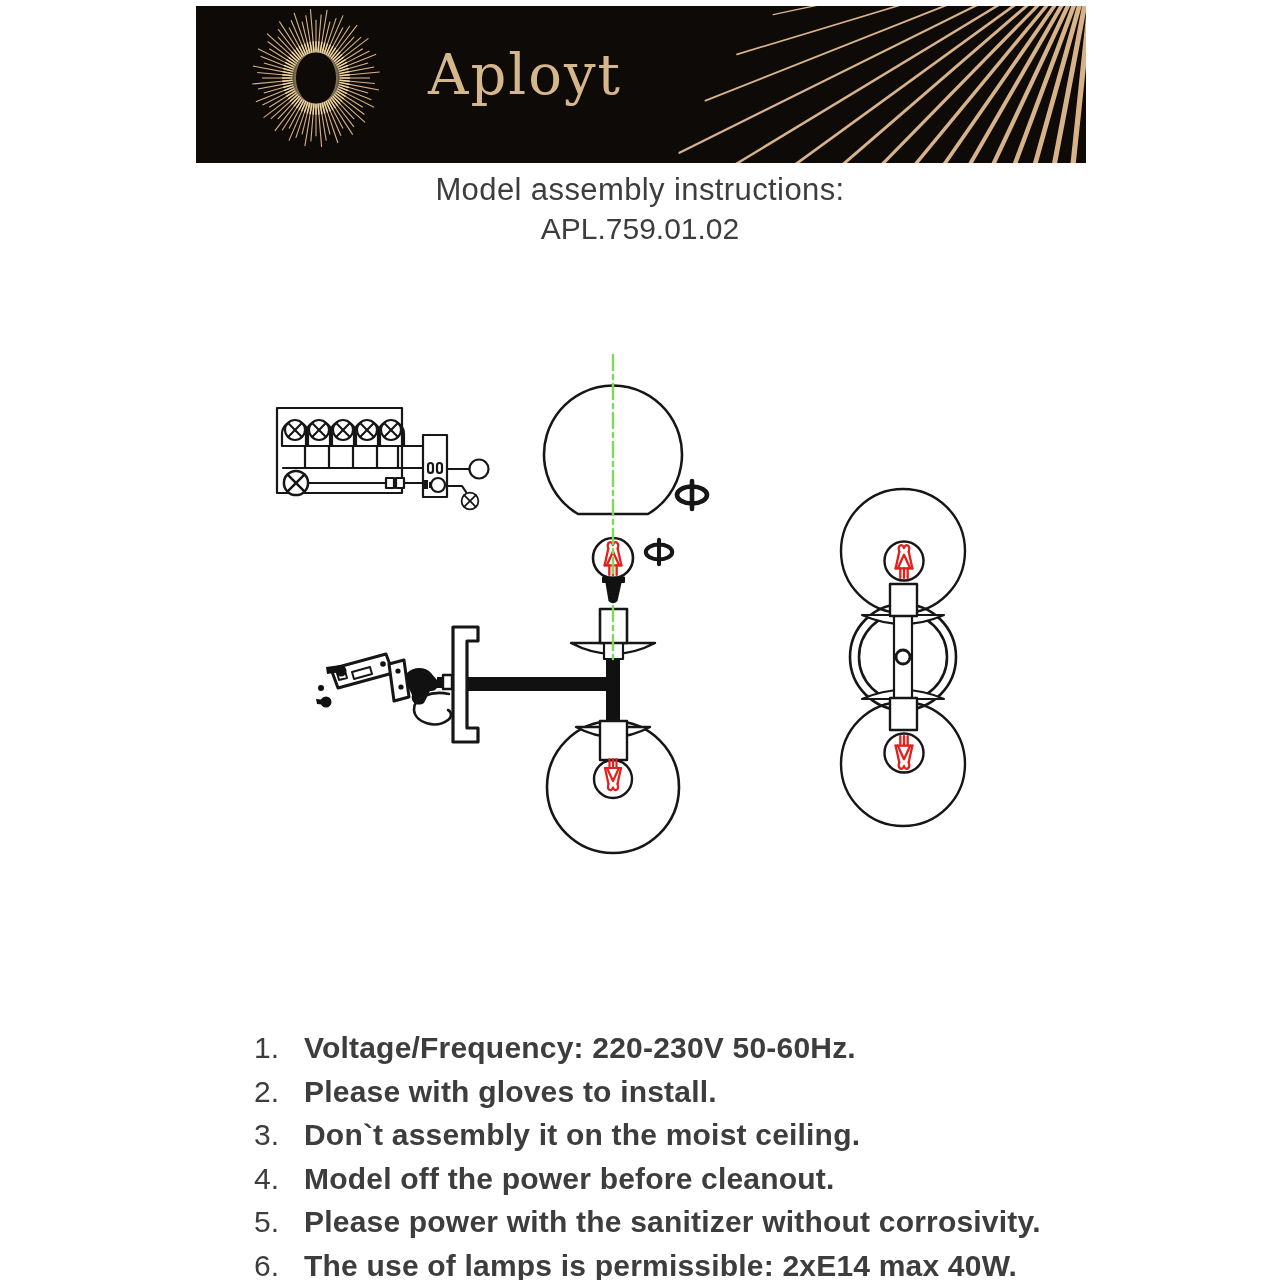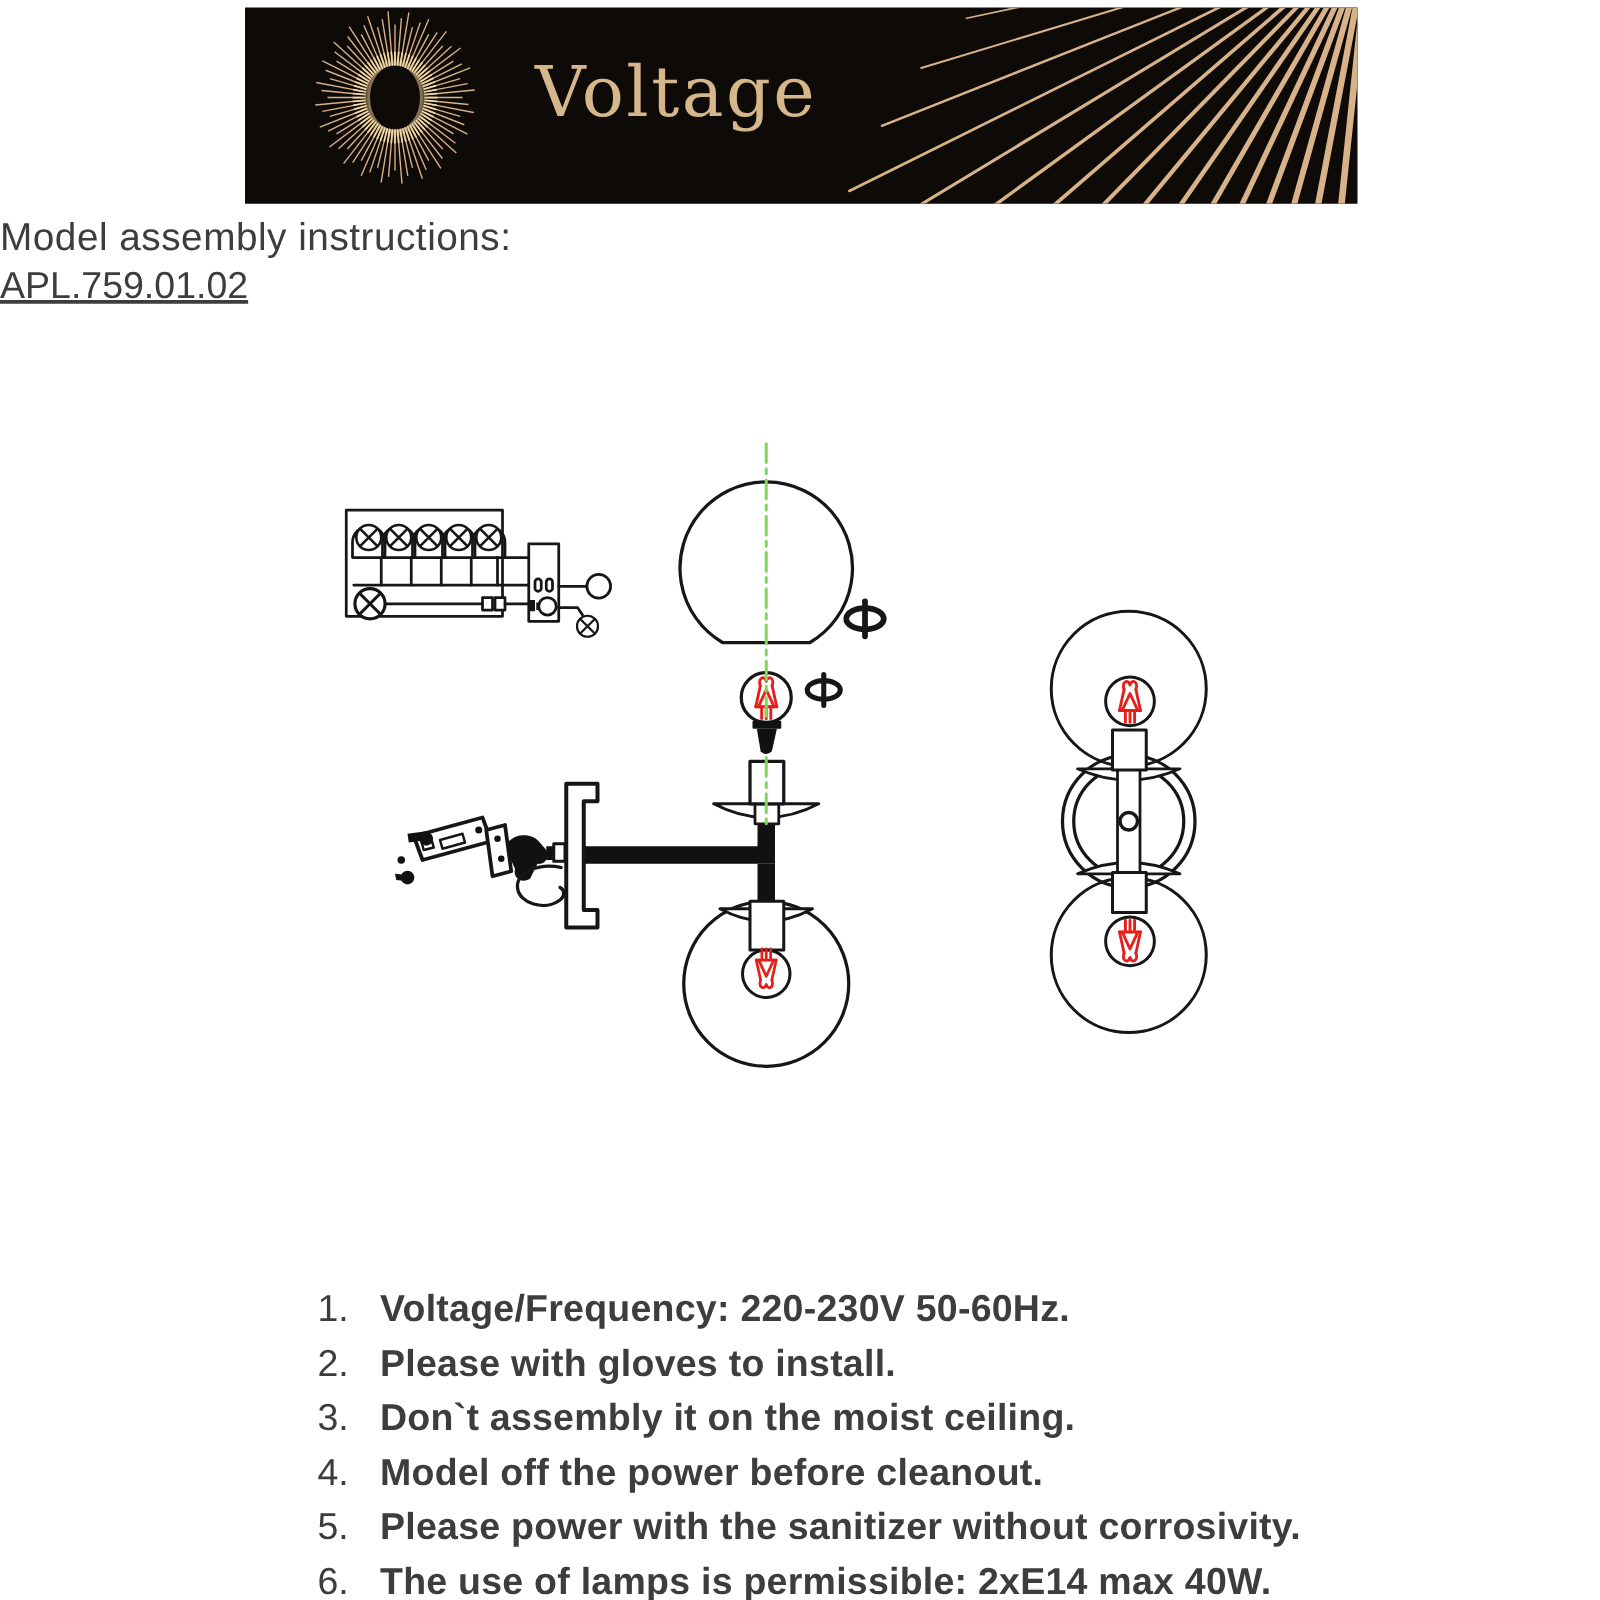--- a/index.html
+++ b/index.html
@@ -6,23 +6,23 @@
   body{width:1280px;height:1280px;font-family:"Liberation Sans",sans-serif;}
   .page{position:relative;width:1280px;height:1280px;background:#fff;overflow:hidden;}
 
   
   .banner{position:absolute;left:196px;top:6px;width:890px;height:157px;background:#0d0a07;overflow:hidden;}
   .banner svg{position:absolute;left:0;top:0;}
   .brand{position:absolute;left:232px;top:36px;font-family:"DejaVu Serif",serif;
          font-size:56px;font-weight:400;color:#d6b78c;letter-spacing:2px;}
 
   
-  .title-wrap{position:absolute;top:172px;left:0;width:1280px;text-align:left;color:#3d3d3d;}
+  .title-wrap{position:absolute;top:172px;left:0;width:1280px;text-align:center;color:#3d3d3d;}
   .title{font-size:31px;font-weight:500;letter-spacing:.4px;margin:0;}
-  .model{font-size:30px;font-weight:500;margin-top:4px;text-decoration:underline;}
+  .model{font-size:30px;font-weight:500;margin-top:4px;}
 
   
   .diagram{position:absolute;left:250px;top:340px;}
 
   
   .instructions{position:absolute;left:254px;top:1026px;width:840px;color:#3d3d3d;}
   .ins-row{display:flex;font-size:30px;line-height:43.5px;}
   .ins-num{flex:0 0 50px;width:50px;}
   .ins-text{flex:1;letter-spacing:.2px;white-space:nowrap;font-weight:bold;}
 </style>
@@ -196,21 +196,21 @@
         <line x1="900" y1="-60" x2="448.71714536887924" y2="400.8348783631581" stroke="#d8b289" stroke-width="3.22" stroke-linecap="round"></line>
         <line x1="900" y1="-60" x2="460.1774470734043" y2="471.6541375152948" stroke="#d8b289" stroke-width="3.48" stroke-linecap="round"></line>
         <line x1="900" y1="-60" x2="480.52552775194255" y2="543.5446687132724" stroke="#d8b289" stroke-width="3.74" stroke-linecap="round"></line>
         <line x1="900" y1="-60" x2="510.00000000000017" y2="615.4998149518622" stroke="#d8b289" stroke-width="4.00" stroke-linecap="round"></line>
         <line x1="900" y1="-60" x2="548.732084458815" y2="686.482318284466" stroke="#d8b289" stroke-width="4.26" stroke-linecap="round"></line>
         <line x1="900" y1="-60" x2="596.7423188300208" y2="755.4353308579456" stroke="#d8b289" stroke-width="4.52" stroke-linecap="round"></line>
         <line x1="900" y1="-60" x2="653.938364137032" y2="821.2937486198573" stroke="#d8b289" stroke-width="4.78" stroke-linecap="round"></line>
         <line x1="900" y1="-60" x2="720.1139379977046" y2="882.9957606995412" stroke="#d8b289" stroke-width="5.04" stroke-linecap="round"></line>
         <line x1="900" y1="-60" x2="794.9488944160084" y2="939.4945048451148" stroke="#d8b289" stroke-width="5.30" stroke-linecap="round"></line>
       </svg>
-    <div class="brand">Voltage</div>
+    <div class="brand">Aployt</div>
   </div>
 
   <div class="title-wrap">
     <div class="title">Model assembly instructions:</div>
     <div class="model">APL.759.01.02</div>
   </div>
 
   <svg class="diagram" width="790" height="560" viewBox="250 340 790 560" stroke-linecap="round" stroke-linejoin="round">
     <defs>
       <g id="lampx" stroke="#161616" stroke-width="2.2" fill="#fff">

